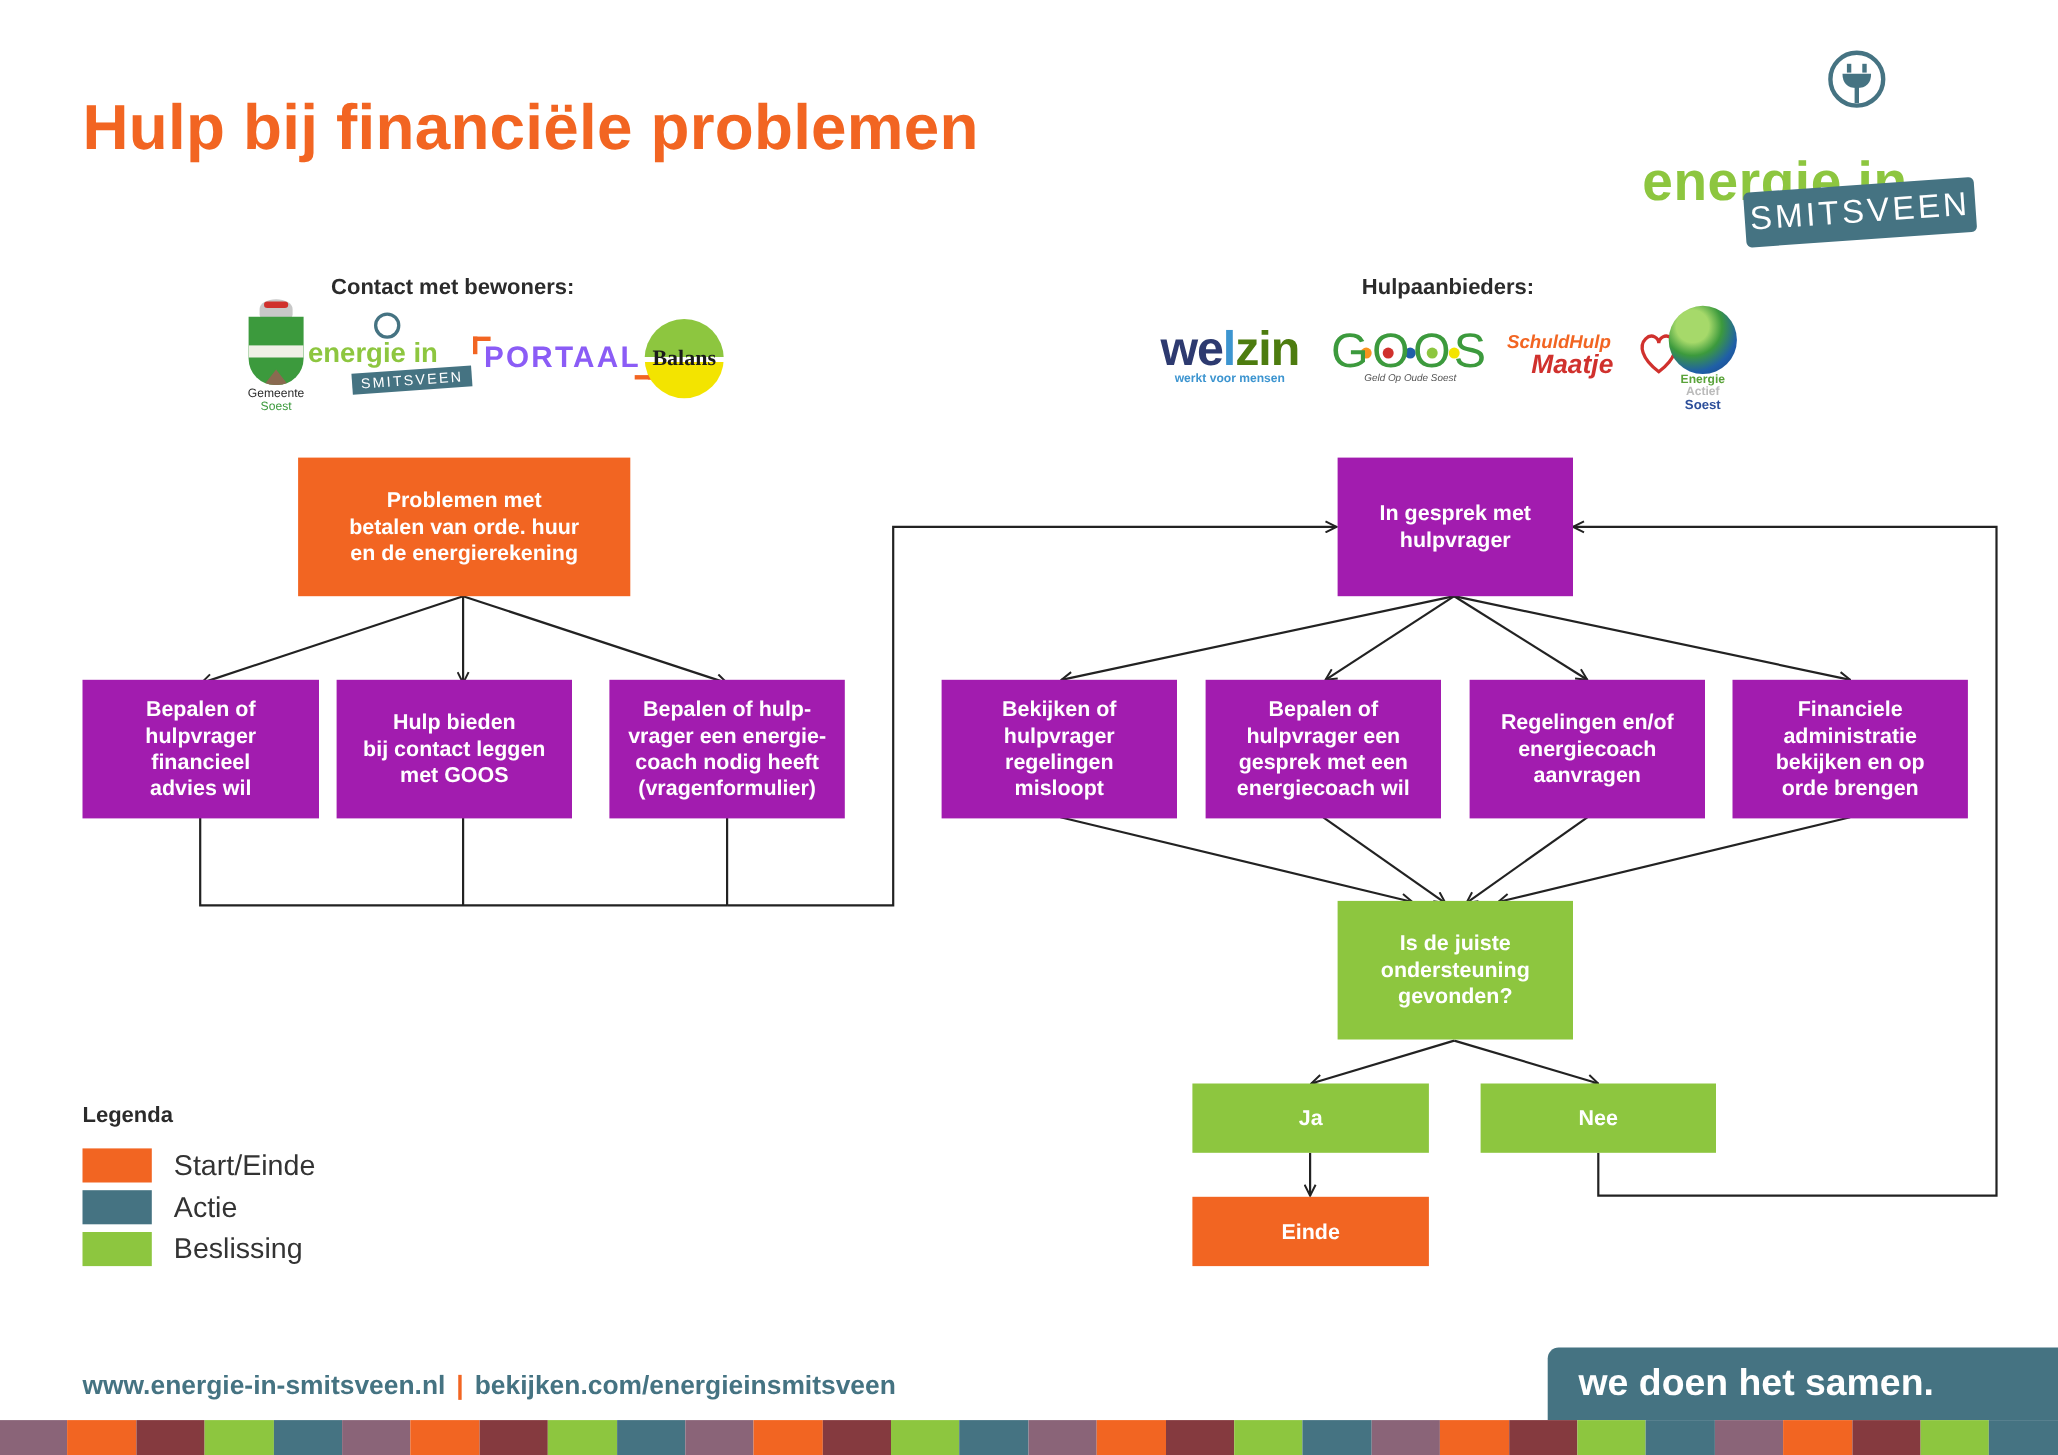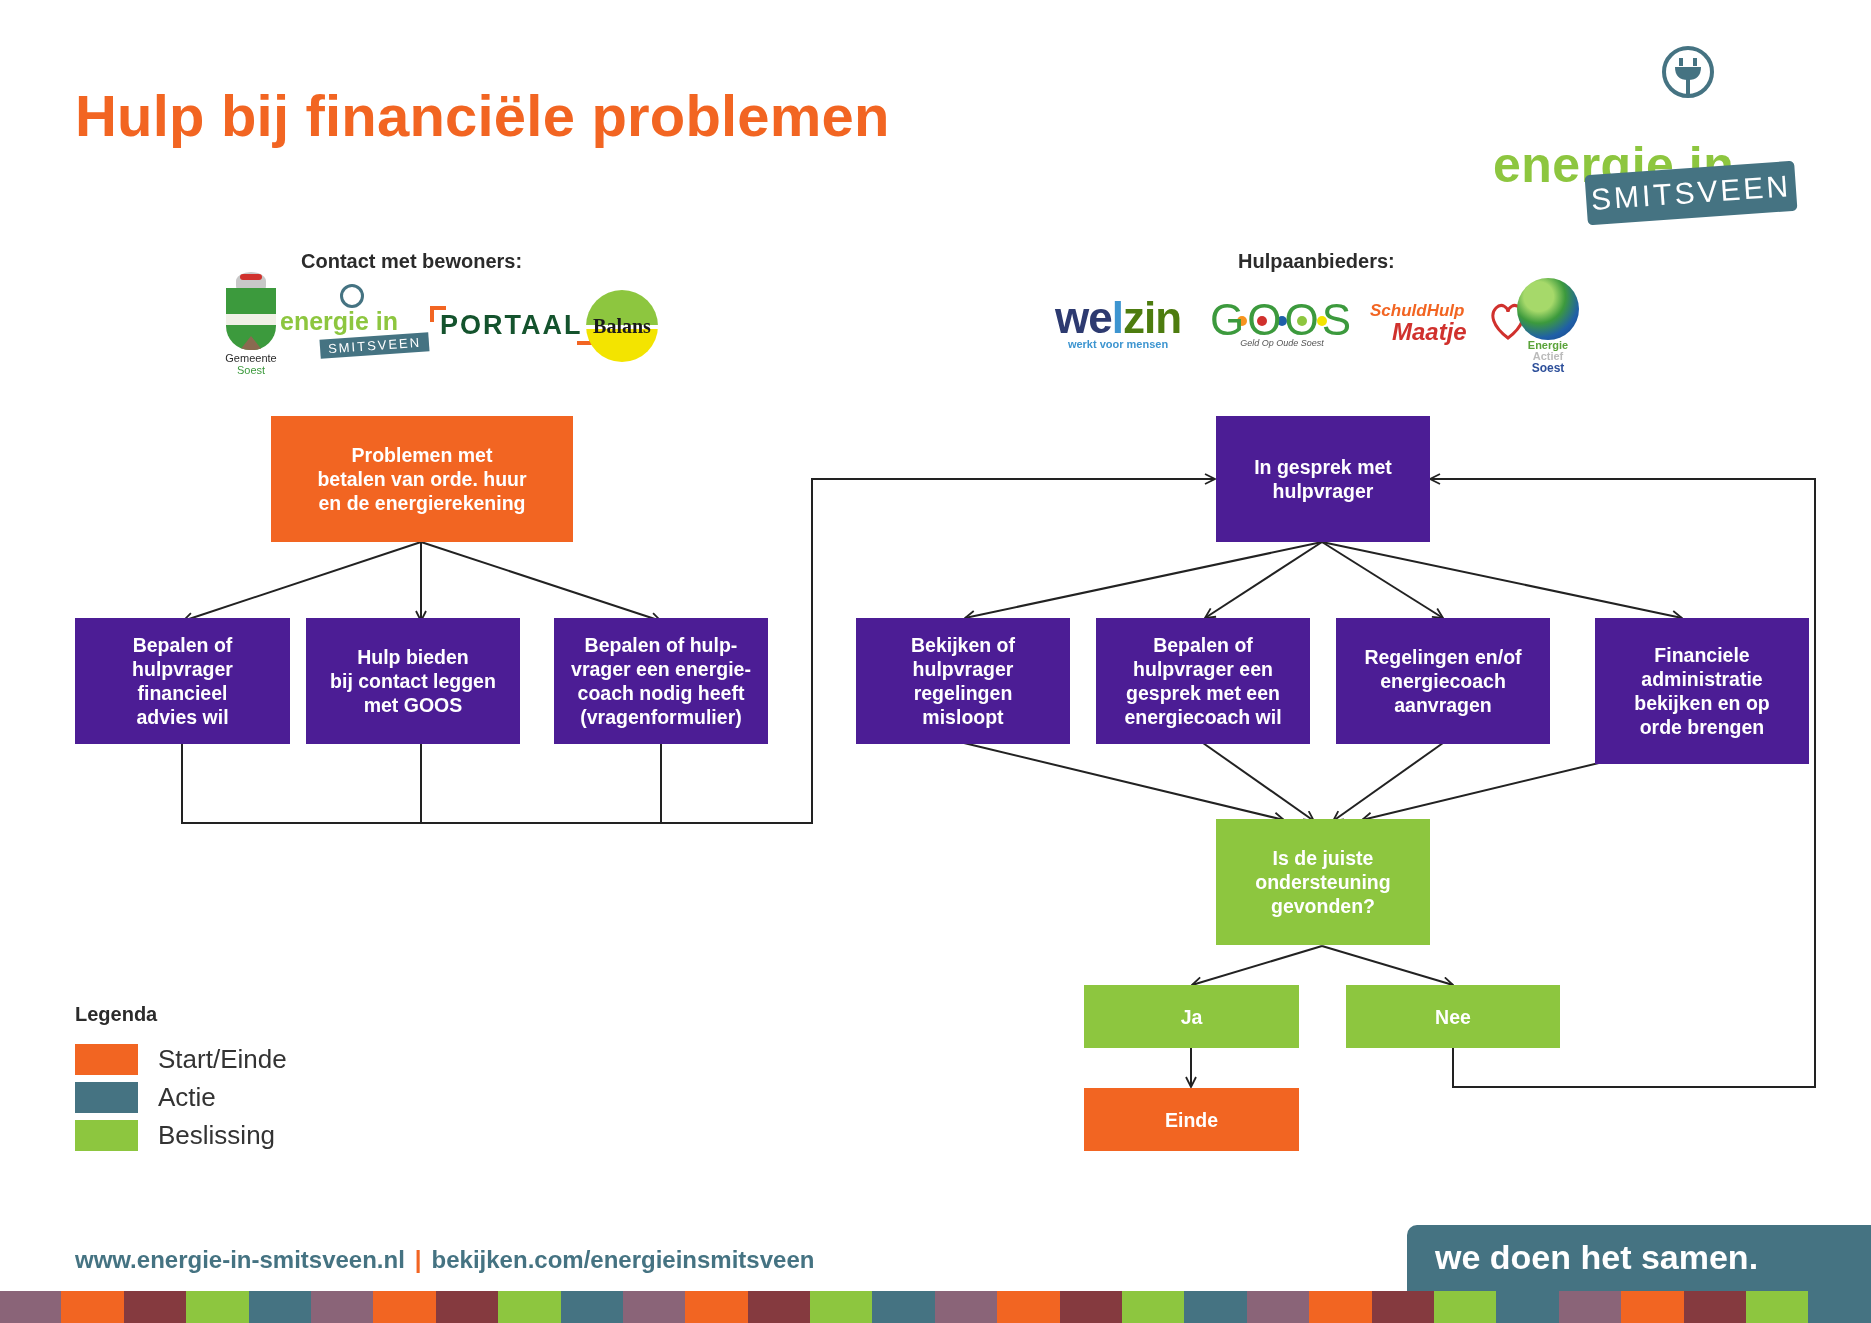--- a/index.html
+++ b/index.html
@@ -24,21 +24,21 @@
   .crest .hill { position:absolute; left:14px; bottom:0; width:0; height:0; border-left:11px solid transparent; border-right:11px solid transparent; border-bottom:14px solid #8a6a50; }
   .crest-helmet { width:30px; height:18px; background:#c8c8c8; border-radius:50% 50% 4px 4px; margin-bottom:-2px; position:relative; }
   .crest-helmet:after { content:""; position:absolute; left:4px; top:2px; width:22px; height:6px; background:#d0312d; border-radius:3px; }
   .crest-cap1 { font-size:11px; color:#2b2b2b; margin-top:2px; line-height:12px; }
   .crest-cap2 { font-size:11px; color:#3c9a3d; line-height:12px; }
 
   .mini-ei .mplug { width:24px; height:24px; border:3px solid #457382; border-radius:50%; box-sizing:border-box; margin-left:60px; }
   .mini-ei .mword { font-size:25px; color:#8dc63f; font-weight:bold; line-height:26px; white-space:nowrap; }
   .mini-ei .mtag { background:#457382; color:#fff; font-size:13px; letter-spacing:2px; padding:2px 8px; transform:rotate(-4deg); margin-left:40px; margin-top:2px; }
 
-  .portaal { font-size:27px; font-weight:bold; color:#14532d; letter-spacing:2px; position:relative; padding:4px 10px; }
+  .portaal { font-size:27px; font-weight:bold; color:#8b5cf6; letter-spacing:2px; position:relative; padding:4px 10px; }
   .portaal:before { content:""; position:absolute; left:0; top:0; width:12px; height:12px; border-left:4px solid #f26522; border-top:4px solid #f26522; }
   .portaal:after { content:""; position:absolute; right:0; bottom:0; width:12px; height:12px; border-right:4px solid #f26522; border-bottom:4px solid #f26522; }
 
   .balans { width:72px; height:72px; border-radius:50%; background:linear-gradient(#8dc63f 0 48%, #ffffff 48% 54%, #f3e400 54% 100%); display:flex; align-items:center; justify-content:center; }
   .balans span { font-family:"Liberation Serif", "DejaVu Serif", serif; font-weight:bold; font-size:20px; color:#1a1a1a; }
 
   .welzin .w1 { font-size:44px; font-weight:bold; line-height:40px; letter-spacing:-1px; white-space:nowrap; }
   .welzin .w1 .c1 { color:#2d3a70; } .welzin .w1 .c2 { color:#3d95d0; } .welzin .w1 .c3 { color:#4d7c0f; }
   .welzin .w2 { font-size:11px; color:#3d95d0; font-weight:bold; }
   .goos .g1 { font-size:44px; color:#3c9a3d; letter-spacing:3px; line-height:44px; position:relative; white-space:nowrap; }
@@ -49,21 +49,21 @@
   .schuld .s2 { font-size:24px; font-weight:bold; color:#d0312d; font-style:italic; line-height:24px; margin-left:22px; }
   .eas .globe { width:62px; height:62px; border-radius:50%; background:radial-gradient(circle at 35% 30%, #a6d96a 0 25%, #3c9a3d 45%, #1f5fa8 70%, #173f7a 100%); }
   .eas .e1 { font-size:11px; font-weight:bold; color:#5aa33a; line-height:11px; }
   .eas .e2 { font-size:11px; font-weight:bold; color:#bbb; line-height:11px; }
   .eas .e3 { font-size:12px; font-weight:bold; color:#2d4f9a; line-height:12px; }
 
   
   .box { position:absolute; display:flex; align-items:center; justify-content:center; text-align:center;
          color:#ffffff; font-size:19.5px; font-weight:bold; line-height:24px; box-sizing:border-box; padding:4px 6px; white-space:pre-line; }
   .orange { background:#f26522; }
-  .teal { background:#4c1d95; }
+  .teal { background:#a21caf; }
   .green { background:#8dc63f; }
 
   svg.connectors { position:absolute; left:0; top:0; width:1871px; height:1323px; pointer-events:none; }
 
   
   .legend-title { left:75px; top:1003px; font-size:20px; font-weight:bold; }
   .legend-row { position:absolute; left:75px; display:flex; align-items:center; }
   .legend-swatch { width:63px; height:31px; }
   .legend-label { margin-left:20px; font-size:26px; color:#333; }
 
@@ -213,21 +213,21 @@
 hulpvrager
 regelingen
 misloopt</div>
 <div class="box teal" style="left:1096px;top:618px;width:214px;height:126px;">Bepalen of
 hulpvrager een
 gesprek met een
 energiecoach wil</div>
 <div class="box teal" style="left:1336px;top:618px;width:214px;height:126px;">Regelingen en/of
 energiecoach
 aanvragen</div>
-<div class="box teal" style="left:1575px;top:618px;width:214px;height:146px;margin-left:20px;">Financiele
+<div class="box teal" style="left:1575px;top:618px;width:214px;height:126px;">Financiele
 administratie
 bekijken en op
 orde brengen</div>
 
 <div class="box green" style="left:1216px;top:819px;width:214px;height:126px;">Is de juiste
 ondersteuning
 gevonden?</div>
 
 <div class="box green" style="left:1084px;top:985px;width:215px;height:63px;">Ja</div>
 <div class="box green" style="left:1346px;top:985px;width:214px;height:63px;">Nee</div>

